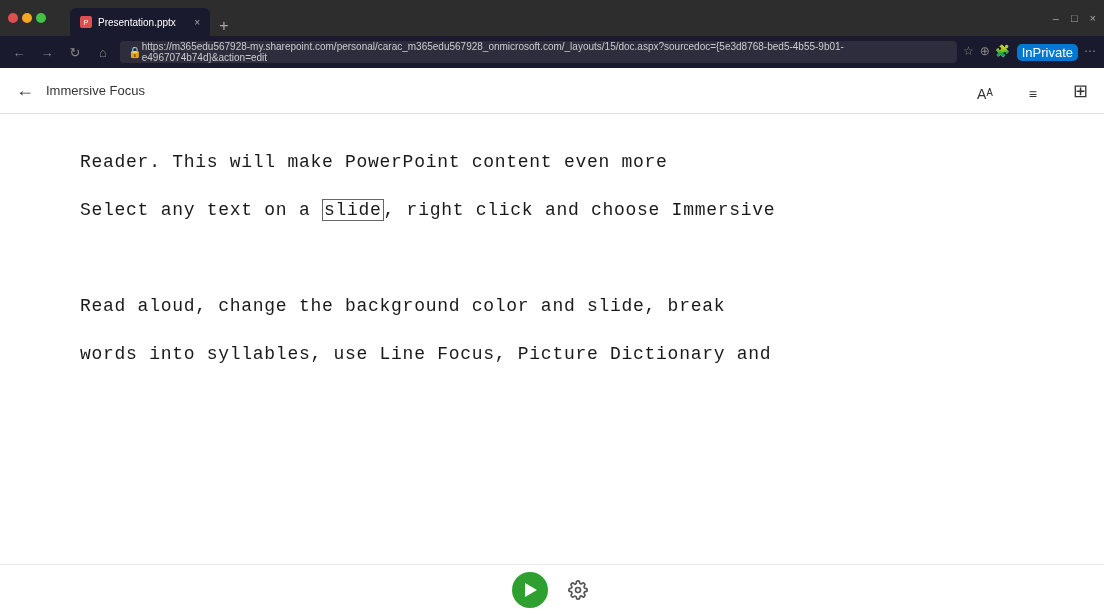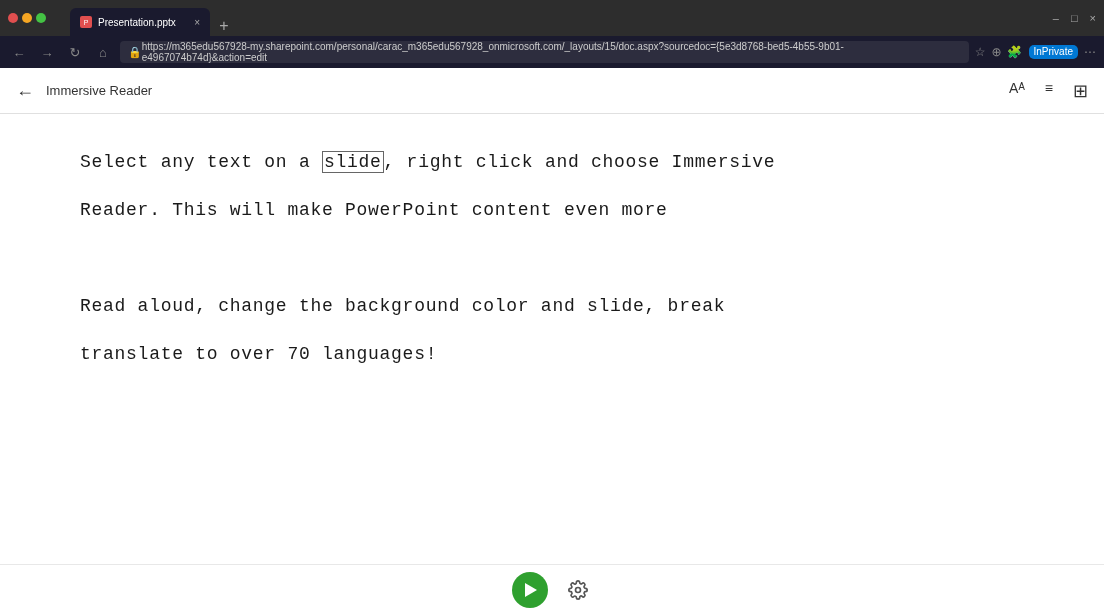--- a/index.html
+++ b/index.html
@@ -149,21 +149,21 @@
     .nav-right-icons {
       display: flex;
       gap: 6px;
       color: #888;
       font-size: 12px;
     }
 
     .inprivate-badge {
       background: #0078d4;
       color: white;
-      font-size: 10px;
+      font-size: 13px;
       padding: 1px 5px;
       border-radius: 5px;
     }
 
     
     .app-bar {
       background: #fff;
       border-bottom: 1px solid #e0e0e0;
       height: 46px;
       display: flex;
@@ -179,22 +179,22 @@
     }
 
     .immersive-reader-label {
       color: #333;
       font-size: 13px;
     }
 
     .app-bar-right {
       margin-left: auto;
       display: flex;
-      align-items: flex-start;
-      gap: 20px;
+      align-items: flex-end;
+      gap: 36px;
     }
 
     .font-size-icon {
       font-size: 14px;
       color: #333;
       cursor: pointer;
     }
 
     .text-options-icon {
       font-size: 14px;
@@ -331,43 +331,43 @@
     <span>☆</span>
     <span>⊕</span>
     <span>🧩</span>
     <span class="inprivate-badge">InPrivate</span>
     <span>⋯</span>
   </div>
 </div>
 
 <div class="app-bar">
   <div class="back-arrow">←</div>
-  <span class="immersive-reader-label">Immersive Reader</span>
+  <span class="immersive-reader-label">Immersive Focus</span>
 
   <div class="app-bar-right">
     <span class="font-size-icon">Aᴬ</span>
     <span class="text-options-icon">≡</span>
     <span class="book-icon">⊞</span>
   </div>
 </div>
 
 <div class="main-content">
   <div class="reader-text">
     <p>
-      Select any text on a <span class="word-highlight">slide</span>, right click and choose Immersive
+      Reader. This will make PowerPoint content even more
     </p>
     <p>
-      Reader. This will make PowerPoint content even more
+      Select any text on a <span class="word-highlight">slide</span>, right click and choose Immersive
     </p>
     <p>&nbsp;</p>
     <p>
       Read aloud, change the background color and slide, break
     </p>
     <p>
-      translate to over 70 languages!
+      words into syllables, use Line Focus, Picture Dictionary and
     </p>
   </div>
 </div>
 
 <div class="bottom-bar">
   <div class="play-btn">
     <div class="play-triangle"></div>
   </div>
 
   <div class="settings-btn">

